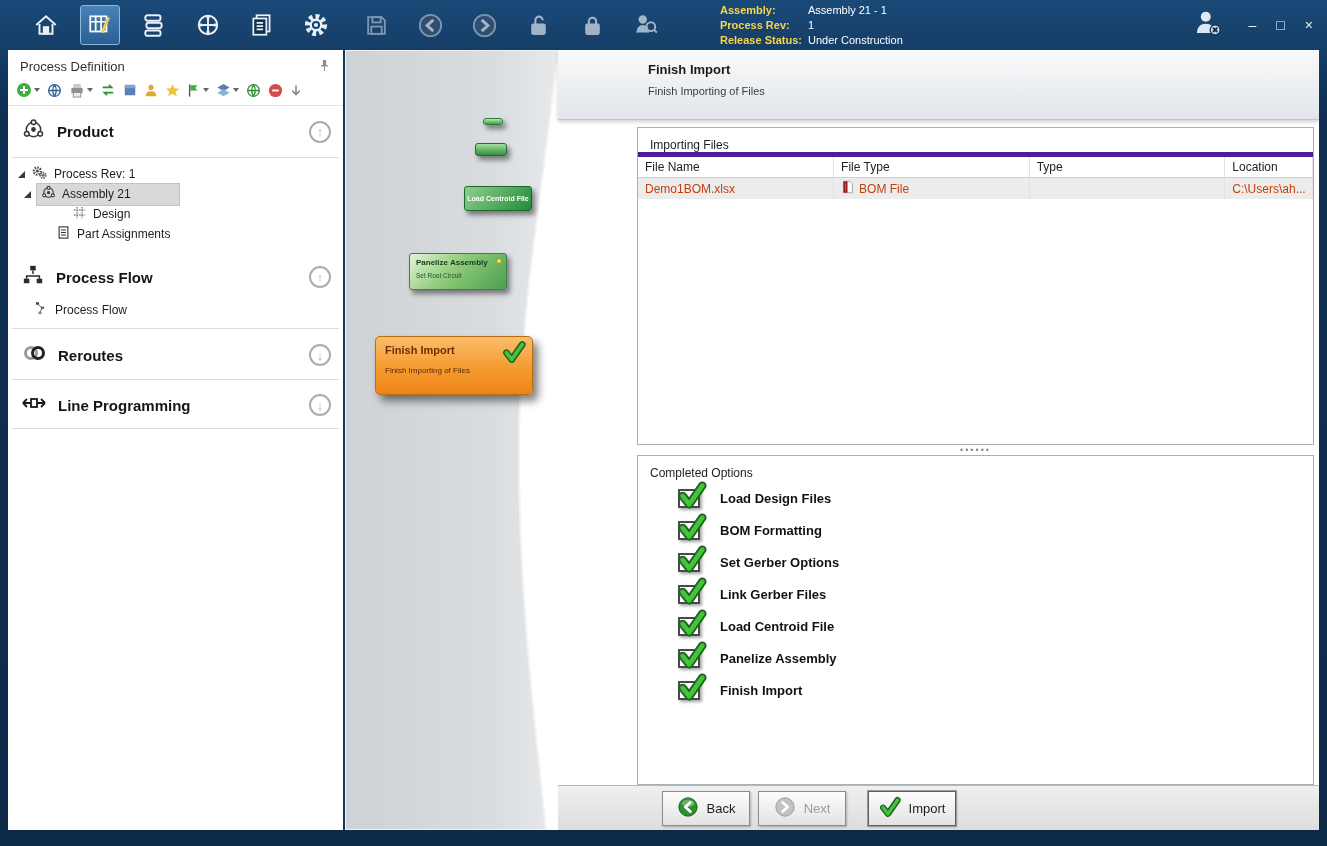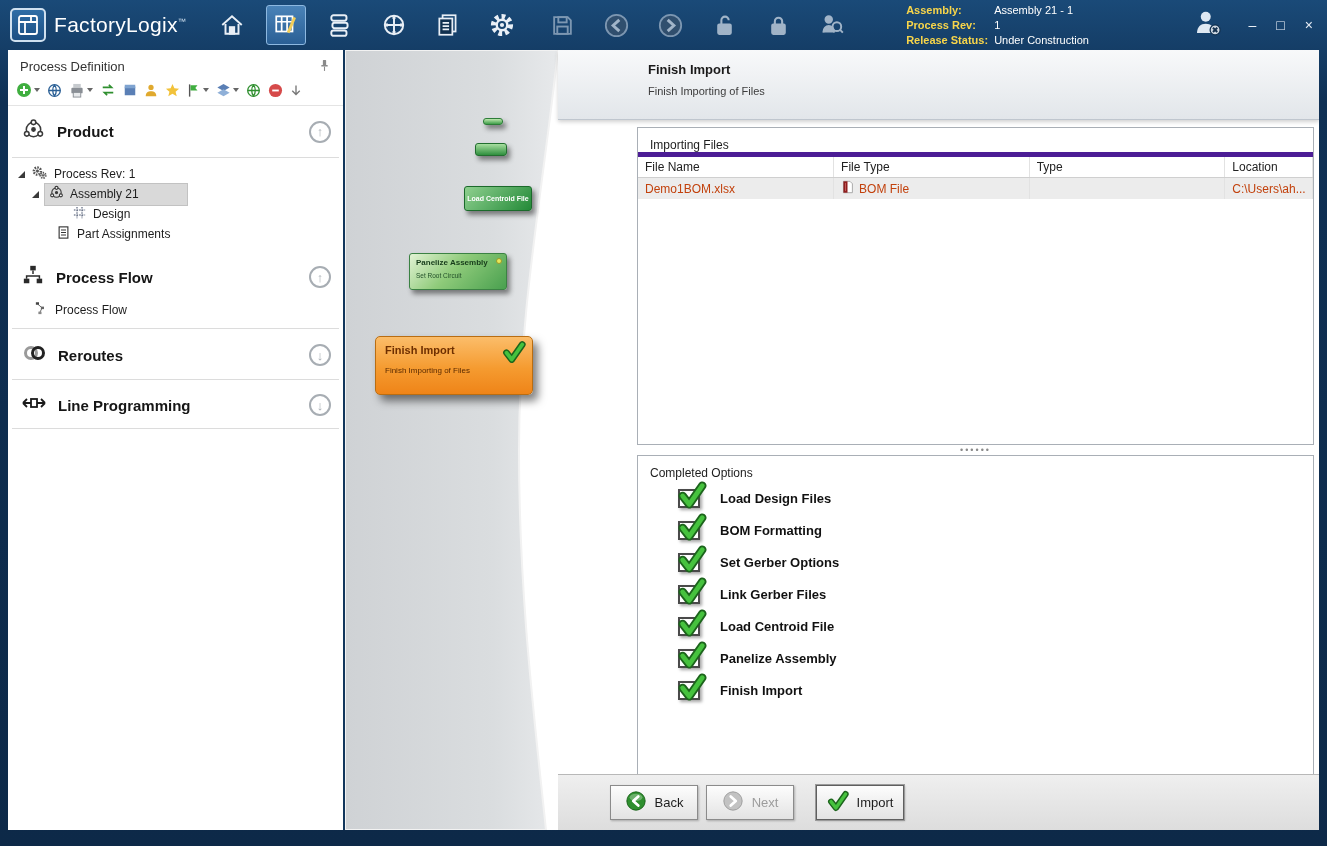--- a/index.html
+++ b/index.html
@@ -75,42 +75,31 @@
   table.files{width:100%;border-collapse:collapse;font-size:12px;table-layout:fixed;}
   table.files th{font-weight:normal;text-align:left;padding:3px 7px;border-right:1px solid #e2e2e2;border-bottom:1px solid #cfcfcf;border-top:5px solid #4c1d95;color:#222;height:20px;cursor:pointer;}
   table.files td{padding:2px 7px;height:20px;background:#ececec;color:#c2410c;border-right:1px solid #e2e2e2;}
   .ft-cell{display:flex;align-items:center;gap:5px;}
 
   .opt-row{display:flex;align-items:center;gap:20px;height:32px;}
   .chk{position:relative;width:22px;height:19px;background:#fff;border:2px solid #4a4a4a;box-shadow:2px 2px 3px rgba(0,0,0,.35);flex:none;}
   .chk svg{position:absolute;left:-3px;top:-11px;width:30px;height:30px;}
   .opt-label{font-size:13px;font-weight:bold;color:#111;}
 
-  .button-bar{position:absolute;left:213px;right:0;bottom:0;height:56px;background:linear-gradient(180deg,#efefef,#dddddd);border-top:1px solid #b8b8b8;display:flex;align-items:center;gap:8px;padding-left:52px;margin-top:25px;}
+  .button-bar{position:absolute;left:213px;right:0;bottom:0;height:45px;background:linear-gradient(180deg,#efefef,#dddddd);border-top:1px solid #b8b8b8;display:flex;align-items:center;gap:8px;padding-left:104px;margin-top:25px;}
   .btn{min-width:88px;height:35px;border:1px solid #8b8b8b;background:linear-gradient(180deg,#fdfdfd,#e3e3e3);display:flex;align-items:center;justify-content:center;gap:8px;font-size:13px;color:#1d1d1d;box-shadow:1px 1px 2px rgba(0,0,0,.25);cursor:pointer;}
   .btn.disabled{color:#9c9c9c;cursor:default;}
   .btn.import{border:1px solid #5f5f5f;outline:1px solid #9a9a9a;margin-left:14px;}
 </style>
 </head>
 <body>
 
 <div class="window">
 
   <div class="titlebar">
-    <div class="logo-wrap">
-      <span class="logo-box">
-        <svg width="24" height="24" viewBox="0 0 24 24">
-            <g stroke="#fff" stroke-width="1.8" fill="none">
-              <rect x="3" y="3" width="18" height="18" rx="2"></rect>
-              <path d="M3 9h18M9 9v12M15 3v6"></path>
-            </g>
-          </svg>
-      </span>
-      <span class="app-name"><span>FactoryLogix</span><span class="tm">™</span></span>
-    </div>
 
     <div class="tool-group">
       <span class="tool">
         <svg width="26" height="26" viewBox="0 0 24 24" fill="none" stroke="#e9eff6" stroke-width="1.8">
             <path d="M3 12 L12 4 L21 12"></path>
             <path d="M6 11v9h12v-9"></path>
             <rect x="10" y="14" width="4" height="6" fill="#e9eff6"></rect>
           </svg>
       </span>
       <span class="tool active">
@@ -332,21 +321,21 @@
         <div class="tree-row" style="padding-left:10px;">
           <span class="exp"></span>
           <span><svg width="17" height="17" viewBox="0 0 24 24" fill="none" stroke="#555">
                 <circle cx="9" cy="10" r="5" stroke-width="3.4" stroke-dasharray="2.2 1.6"></circle>
                 <circle cx="9" cy="10" r="1.8" fill="#555"></circle>
                 <circle cx="17" cy="16" r="3.6" stroke-width="3" stroke-dasharray="1.8 1.4"></circle>
                 <circle cx="17" cy="16" r="1.2" fill="#555"></circle>
               </svg></span>
           <span>Process Rev: 1</span>
         </div>
-        <div class="tree-row" style="padding-left:24px;">
+        <div class="tree-row" style="padding-left:16px;">
           <span class="exp"></span>
           <span class="sel">
             <span><svg width="15" height="15" viewBox="0 0 24 24" fill="none" stroke="#3a3a3a" stroke-width="1.8">
                   <circle cx="12" cy="12" r="7.5"></circle>
                   <circle cx="12" cy="4.5" r="2.4" fill="#fff"></circle>
                   <circle cx="5" cy="16.5" r="2.4" fill="#fff"></circle>
                   <circle cx="19" cy="16.5" r="2.4" fill="#fff"></circle>
                   <circle cx="12" cy="12" r="1.7" fill="#3a3a3a"></circle>
                 </svg></span>
             <span>Assembly 21</span>

